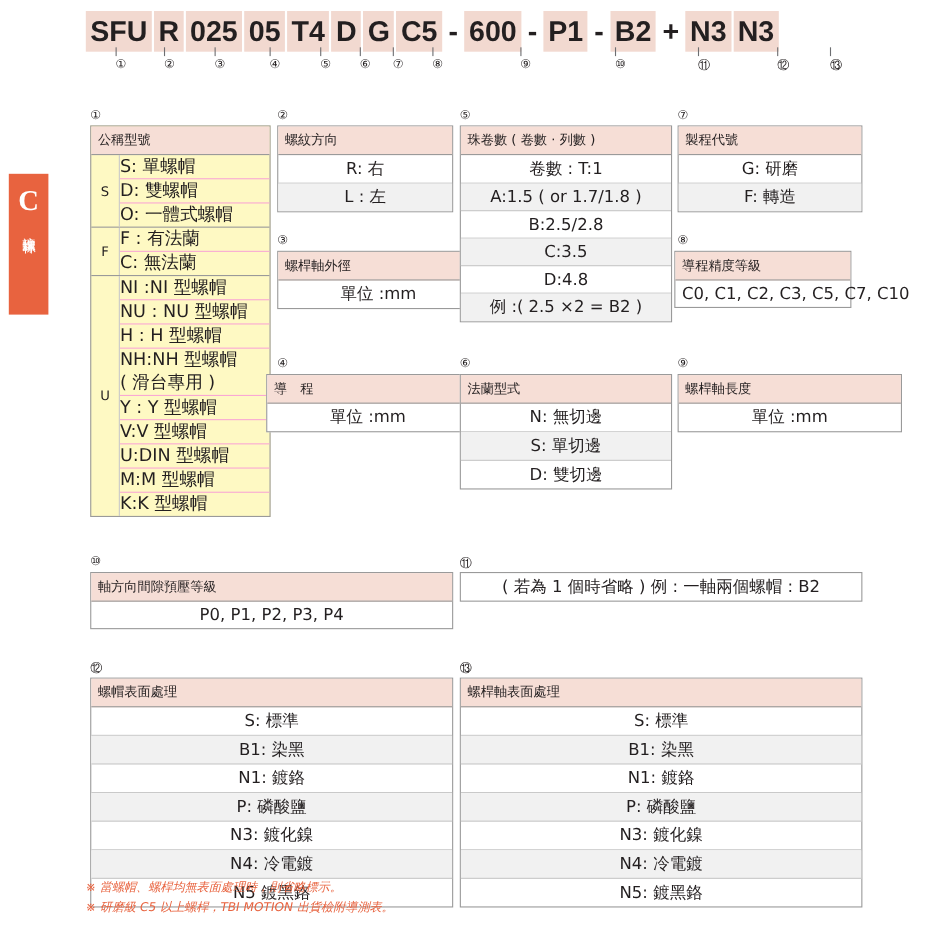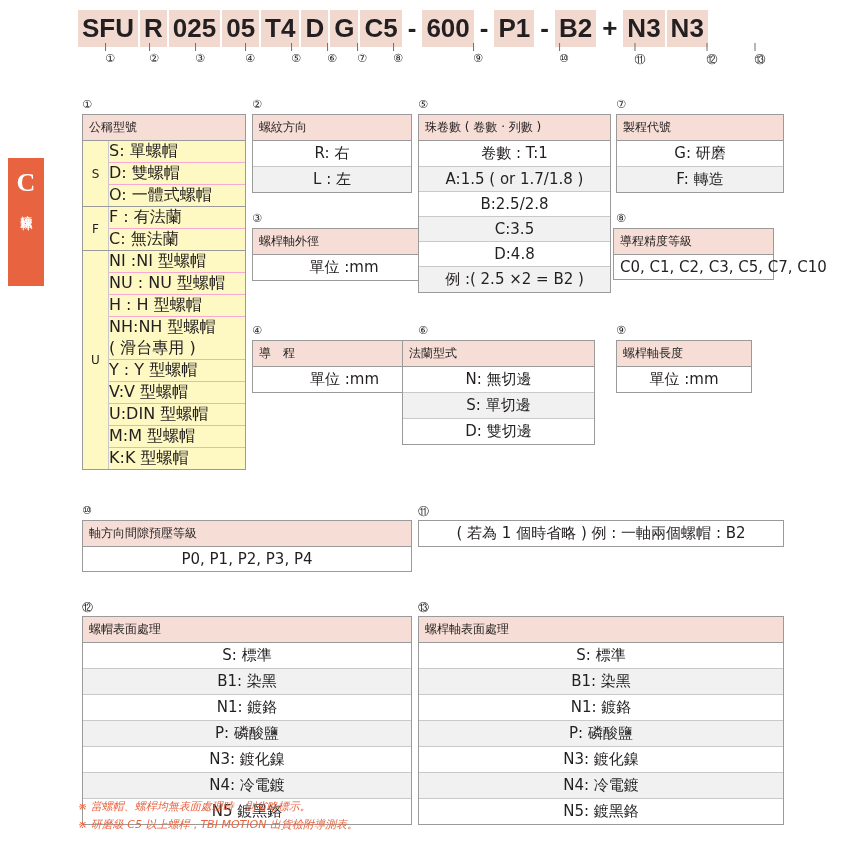--- a/index.html
+++ b/index.html
@@ -209,59 +209,59 @@
     <div class="row shade">L : 左</div>
   </div>
 
 <div class="num-label" style="left:252px; top:212px;">③</div>
 <div class="tbl" id="t3" style="left:252px; top:228px; width:184px;">
   <div class="hdr">螺桿軸外徑</div>
 <div class="row">單位 :mm</div>
   </div>
 
 <div class="num-label" style="left:252px; top:324px;">④</div>
-<div class="tbl" id="t4" style="left:252px; top:340px; width:185px;">
+<div class="tbl" id="t4" style="left:242px; top:340px; width:185px;">
   <div class="hdr">導　程</div>
 <div class="row">單位 :mm</div>
   </div>
 
 <div class="num-label" style="left:418px; top:98px;">⑤</div>
 <div class="tbl" id="t5" style="left:418px; top:114px; width:193px;">
   <div class="hdr">珠卷數 ( 卷數 · 列數 )</div>
 <div class="row">卷數 : T:1</div>
     <div class="row shade">A:1.5 ( or 1.7/1.8 )</div>
     <div class="row">B:2.5/2.8</div>
     <div class="row shade">C:3.5</div>
     <div class="row">D:4.8</div>
     <div class="row shade">例 :( 2.5 ×2 = B2 )</div>
   </div>
 
 <div class="num-label" style="left:418px; top:324px;">⑥</div>
-<div class="tbl" id="t6" style="left:402px; top:340px; width:193px;">
+<div class="tbl" id="t6" style="left:418px; top:340px; width:193px;">
   <div class="hdr">法蘭型式</div>
 <div class="row">N: 無切邊</div>
     <div class="row shade">S: 單切邊</div>
     <div class="row">D: 雙切邊</div>
   </div>
 
 <div class="num-label" style="left:616px; top:98px;">⑦</div>
 <div class="tbl" id="t7" style="left:616px; top:114px; width:168px;">
   <div class="hdr">製程代號</div>
 <div class="row">G: 研磨</div>
     <div class="row shade">F: 轉造</div>
   </div>
 
 <div class="num-label" style="left:616px; top:212px;">⑧</div>
 <div class="tbl" id="t8" style="left:585px; top:228px; width:161px;margin-left:28px;">
   <div class="hdr">導程精度等級</div>
 <div class="row">C0, C1, C2, C3, C5, C7, C10</div>
   </div>
 
 <div class="num-label" style="left:616px; top:324px;">⑨</div>
-<div class="tbl" id="t9" style="left:616px; top:340px; width:136px;">
+<div class="tbl" id="t9" style="left:616px; top:340px; width:204px;">
   <div class="hdr">螺桿軸長度</div>
 <div class="row">單位 :mm</div>
   </div>
 
 <div class="num-label" style="left:82px; top:504px;">⑩</div>
 <div class="tbl" id="t10" style="left:82px; top:520px; width:330px;">
   <div class="hdr">軸方向間隙預壓等級</div>
 <div class="row">P0, P1, P2, P3, P4</div>
   </div>
 

